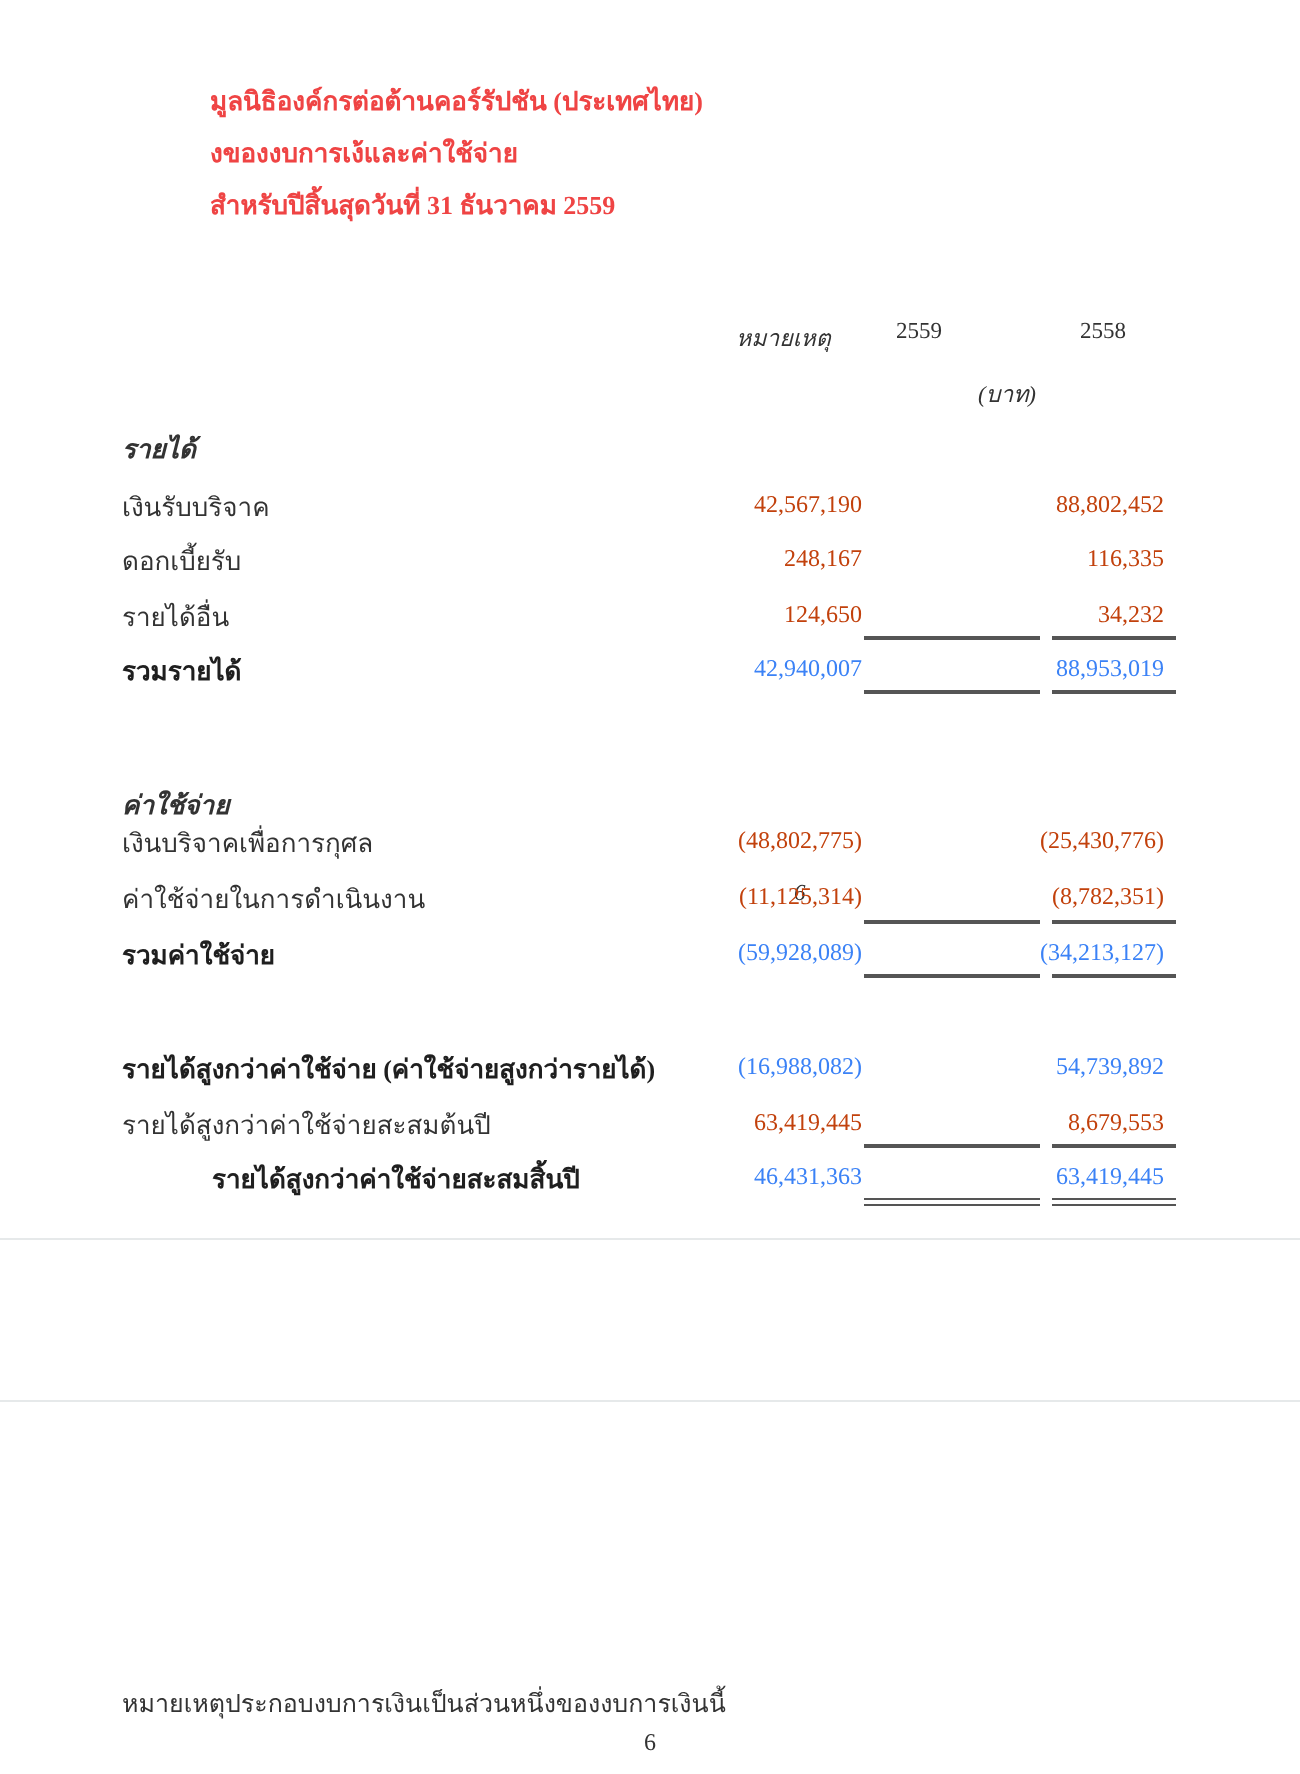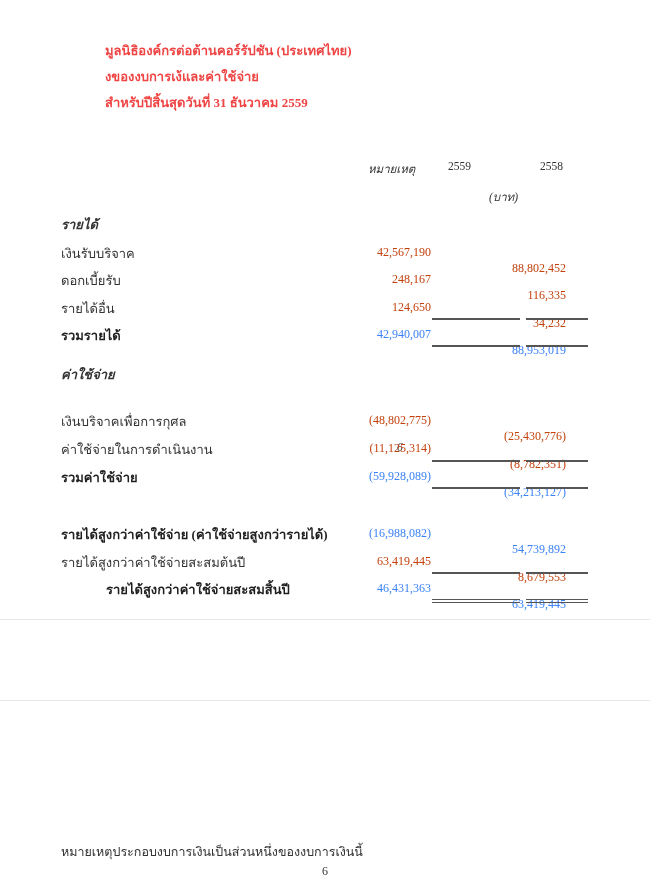--- a/index.html
+++ b/index.html
@@ -8,21 +8,21 @@
     font-family: "Liberation Serif", "DejaVu Serif", serif; color: #2a2a2a;
   }
   .abs { position: absolute; white-space: nowrap; }
   .hdr { left: 61px; font-weight: bold; font-size: 13px; color: #ef4444; margin-left: 44px; }
   .lbl { left: 61px; font-size: 13px; color: #333; }
   .lbl.bold { font-weight: bold; color: #1f1f1f; }
   .lbl.ital { font-style: italic; font-weight: bold; color: #333; }
   .num { font-size: 12px; text-align: right; color: #c2410c; }
   .num.bold { font-weight: normal; color: #3b82f6; }
   .c1 { right: 219px; }   
-  .c2 { right: 84px; margin-top: 16px; }    
+  .c2 { right: 68px; }    
   .rule { position: absolute; height: 1.5px; background: #555; }
   .rule.r1 { left: 432px; width: 88px; }
   .rule.r2 { left: 526px; width: 62px; }
   .rule.dbl { height: 1px; box-shadow: 0 3px 0 #555; }
   .colhead { font-size: 11.5px; color: #333; }
   .note { font-size: 11.5px; font-style: italic; color: #333; text-align: center; }
   .scanline { position: absolute; left: 0; width: 650px; height: 1px; background: #e6e9ea; }
 </style>
 </head>
 <body>
@@ -53,21 +53,21 @@
 <div class="rule r1" style="top:318px;"></div>
 <div class="rule r2" style="top:318px;"></div>
 
 <div class="abs lbl bold" style="top:325px;">รวมรายได้</div>
 <div class="abs num bold c1" style="top:327px;">42,940,007</div>
 <div class="abs num bold c2" style="top:327px;">88,953,019</div>
 
 <div class="rule r1" style="top:345px;"></div>
 <div class="rule r2" style="top:345px;"></div>
 
-<div class="abs lbl ital" style="top:364px;">ค่าใช้จ่าย</div>
+<div class="abs lbl ital" style="top:392px;">ค่าใช้จ่าย</div>
 
 <div class="abs lbl" style="top:411px;">เงินบริจาคเพื่อการกุศล</div>
 <div class="abs num c1" style="top:413px;">(48,802,775)</div>
 <div class="abs num c2" style="top:413px;">(25,430,776)</div>
 
 <div class="abs lbl" style="top:439px;">ค่าใช้จ่ายในการดำเนินงาน</div>
 <div class="abs note" style="left:397px; top:441px;">6</div>
 <div class="abs num c1" style="top:441px;">(11,125,314)</div>
 <div class="abs num c2" style="top:441px;text-align:right;">(8,782,351)</div>
 

